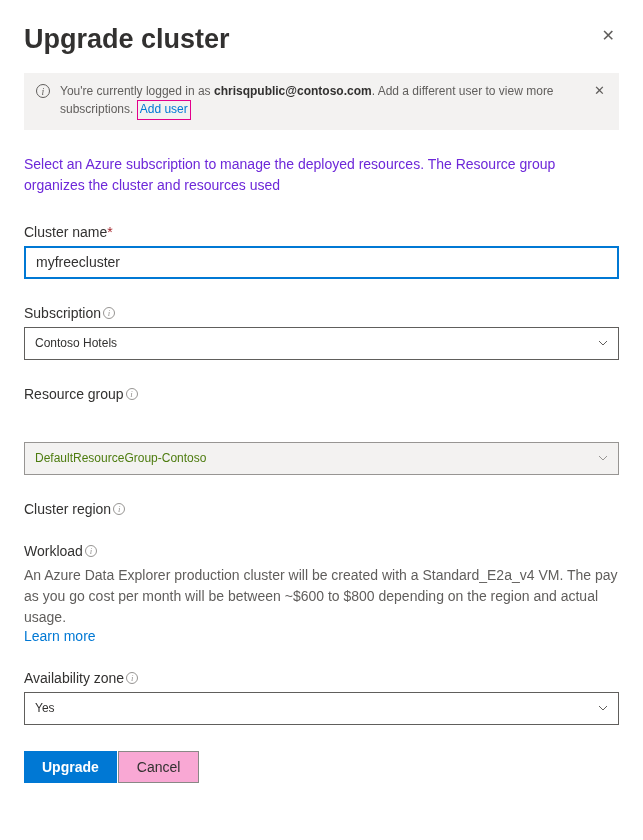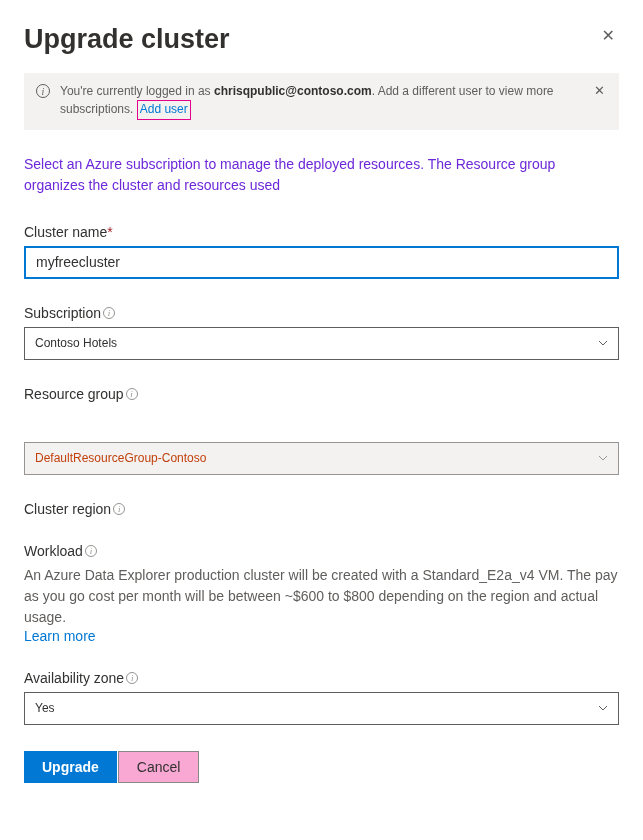--- a/index.html
+++ b/index.html
@@ -110,21 +110,21 @@
     border: 1px solid #605e5c;
     display: flex;
     align-items: center;
     justify-content: space-between;
     cursor: pointer;
     background: #fff;
     color: #323130;
   }
   .select-box.disabled {
     background: #f3f2f1;
-    color: #c2410c;
+    color: #4d7c0f;
     border-color: #979593;
     margin-top: 40px;
   }
   .chevron {
     width: 10px;
     height: 10px;
     display: inline-block;
   }
   .chevron svg { display: block; }
   .helper {

